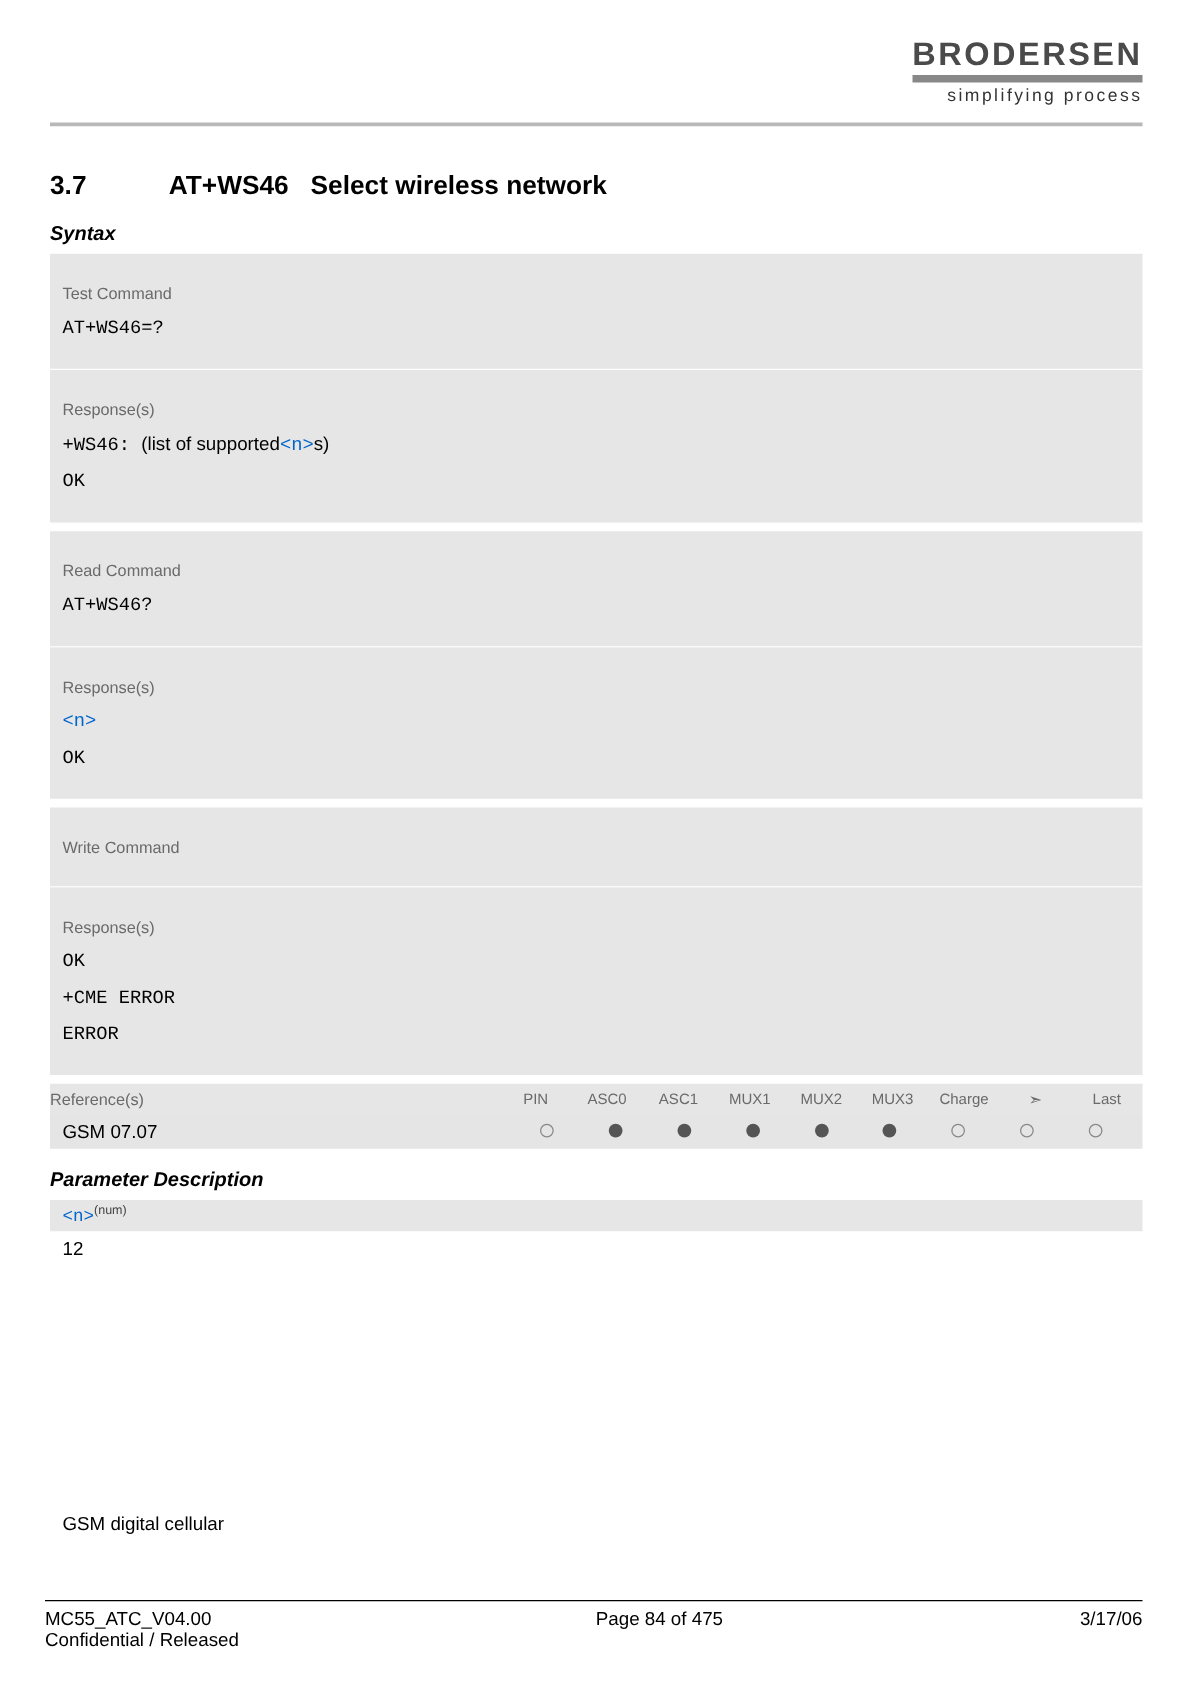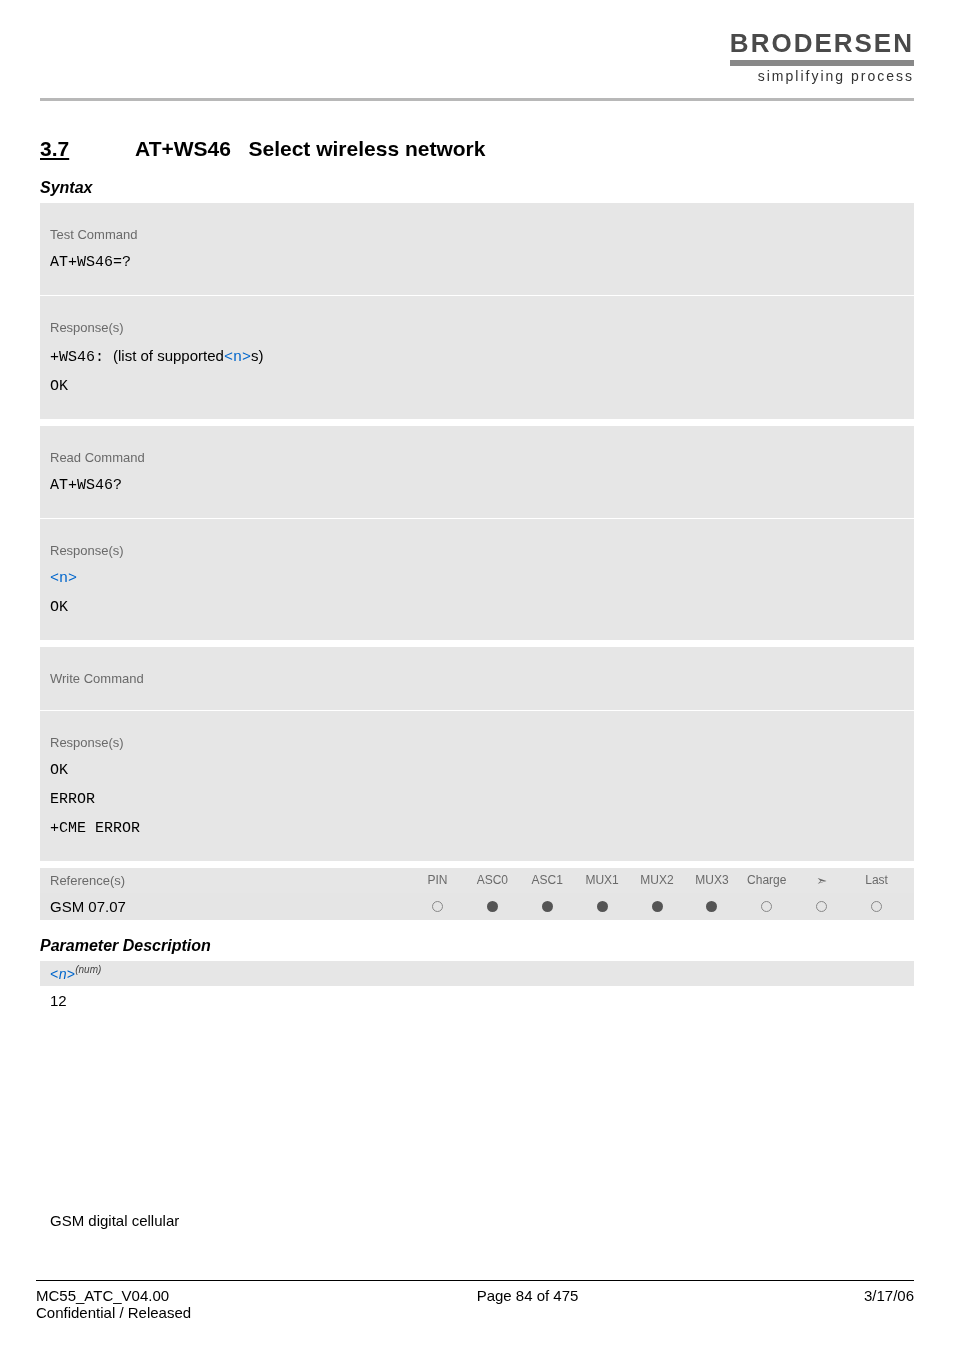--- a/index.html
+++ b/index.html
@@ -48,21 +48,21 @@
     height: 3px;
     background: #b8b8b8;
     margin-top: 6px;
     margin-bottom: 36px;
   }
   .section-title {
     font-size: 21px;
     font-weight: bold;
     margin-bottom: 18px;
   }
-  .section-num { display: inline-block; width: 90px; text-decoration: underline; }
+  .section-num { display: inline-block; width: 90px; }
   .subhead {
     font-style: italic;
     font-weight: bold;
     font-size: 16px;
     margin-bottom: 6px;
   }
   .box {
     background: #e6e6e6;
     border-bottom: 1px solid #fff;
   }
@@ -77,21 +77,21 @@
     font-family: "Courier New", monospace;
     font-size: 15px;
     color: #000;
   }
   .param { color: #0066cc; }
   .resp-line { margin-top: 12px; }
   .gap { height: 6px; background: #fff; }
   .ref-row {
     background: #e6e6e6;
     display: flex;
-    padding: 5px 10px;
+    padding: 5px 0;
     font-size: 13px;
     color: #6a6a6a;
     align-items: center;
     justify-content: flex-end;
   }
   .ref-label { flex: 0 0 360px; }
   .cols { display: flex; gap: 0; flex: 1; }
   .col { flex: 1; text-align: center; font-size: 12px; white-space: nowrap; }
   .ref-data-row {
     background: #e5e5e5;
@@ -116,21 +116,20 @@
     border: 1.5px solid #888;
     background: transparent;
   }
   .param-desc {
     margin-top: 17px;
   }
   .param-tag {
     background: #e6e6e6;
     padding: 3px 10px;
     font-size: 14px;
-    font-style: italic;
   }
   .param-tag .mono { font-size: 14px; }
   .sup { font-size: 10px; vertical-align: super; color: #444; }
   .param-value-row {
     display: flex;
     padding: 6px 10px;
     flex-direction: column;
   }
   .pv-key { flex: 0 0 220px; }
   .footer {
@@ -214,22 +213,22 @@
 
   <div class="box">
     <div class="box-inner">
       <div class="label">Write Command</div>
     </div>
   </div>
   <div class="box">
     <div class="box-inner">
       <div class="label">Response(s)</div>
       <div class="mono resp-line">OK</div>
+      <div class="mono resp-line">+CME ERROR</div>
       <div class="mono resp-line">ERROR</div>
-      <div class="mono resp-line">+CME ERROR</div>
     </div>
   </div>
   <div class="gap"></div>
 
   <div class="ref-row">
     <div class="ref-label">Reference(s)</div>
     <div class="cols">
       <div class="col">PIN</div>
       <div class="col">ASC0</div>
       <div class="col">ASC1</div>

